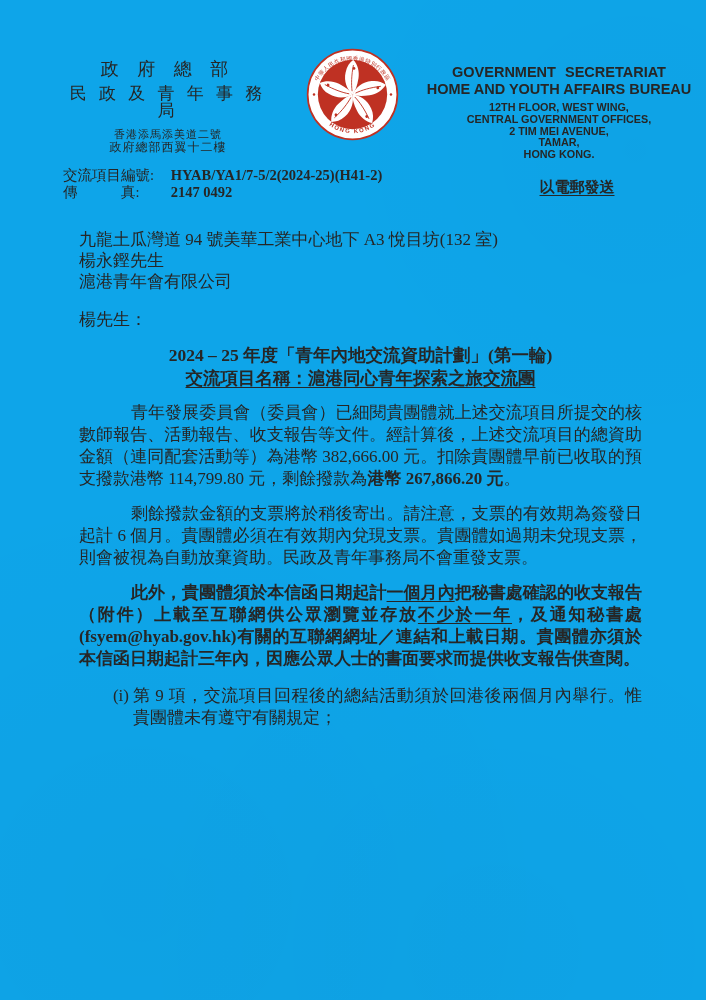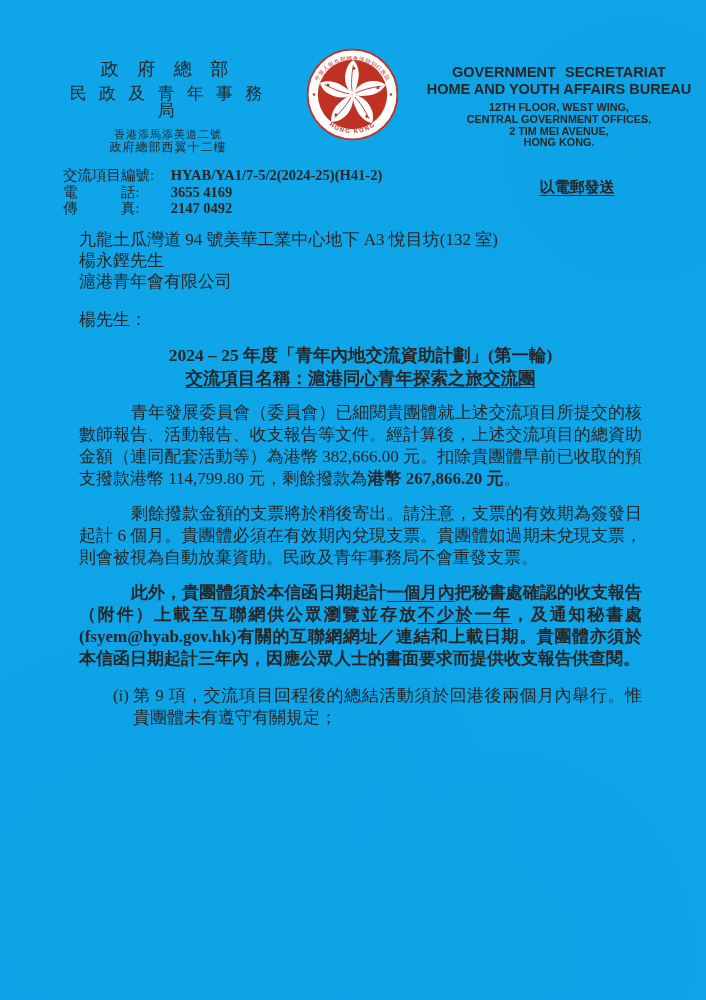--- a/index.html
+++ b/index.html
@@ -110,36 +110,33 @@
     </svg>
   </div>
 
   <div class="hdr-right">
     <div class="e1">GOVERNMENT SECRETARIAT</div>
     <div class="e2">HOME AND YOUTH AFFAIRS BUREAU</div>
     <div class="eaddr">
       <div>12TH FLOOR, WEST WING,</div>
       <div>CENTRAL GOVERNMENT OFFICES,</div>
       <div>2 TIM MEI AVENUE,</div>
+      <div>TAMAR,</div>
       <div>HONG KONG.</div>
     </div>
   </div>
 
   <div class="delivery">
     <span>以電郵發送</span>
   </div>
 
   <div class="refs">
     <div class="row">
       <span class="lab">交流項目編號:</span>
       <span class="val">HYAB/YA1/7-5/2(2024-25)(H41-2)</span>
-    </div>
-    <div class="row">
-      <span class="lab">電　　　話:</span>
-      <span class="val">3655 4169</span>
     </div>
     <div class="row">
       <span class="lab">傳　　　真:</span>
       <span class="val">2147 0492</span>
     </div>
   </div>
 
   <div class="content">
 
     <div class="addr">

